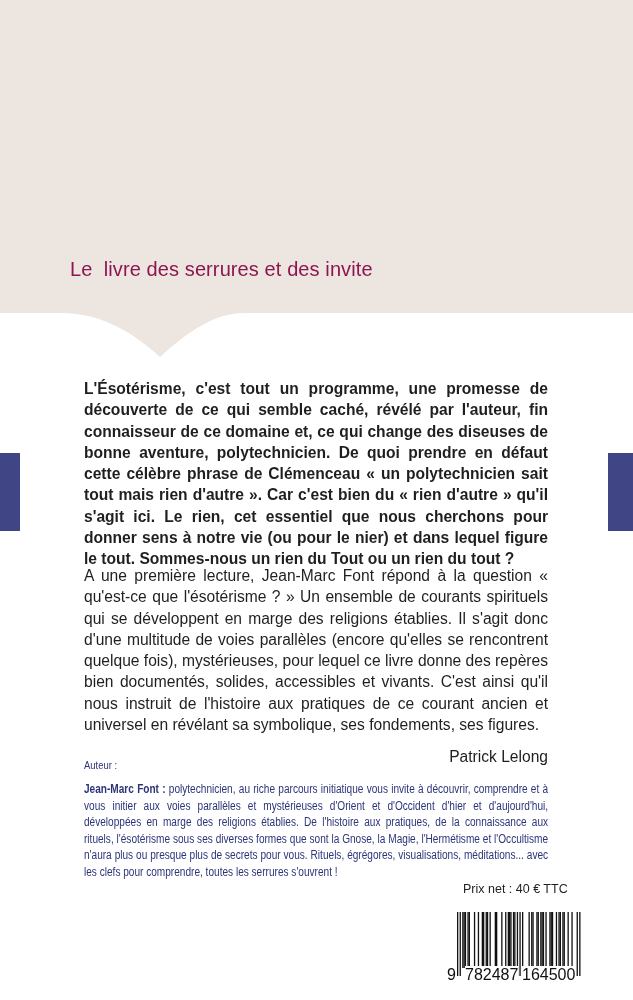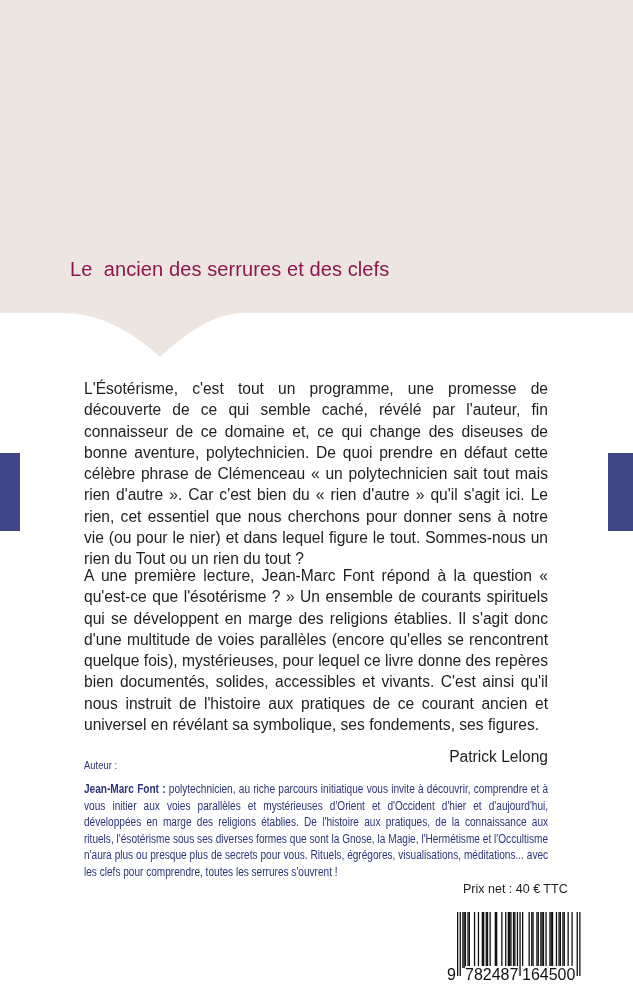--- a/index.html
+++ b/index.html
@@ -24,21 +24,21 @@
   }
   .side-tab.left { left: 0; width: 20px; }
   .side-tab.right { left: 608px; width: 25px; }
 
   .body-text {
     position: absolute; left: 84px; width: 464px;
     font-family: "Liberation Sans", sans-serif;
     font-size: 15.6px; line-height: 21.3px; color: #1f1f1f;
     text-align: justify; margin: 0;
   }
-  .p1 { top: 378px; }
+  .p1 { top: 378px; font-weight: bold; }
   .p2 { top: 565px; }
   .signature {
     position: absolute; right: 85px; top: 732px;
     font-family: "Liberation Sans", sans-serif;
     font-size: 15.6px; color: #1f1f1f; margin-top: 16px;
   }
   .author-label {
     position: absolute; left: 84px; top: 759px;
     font-family: "Liberation Sans", sans-serif;
     font-size: 11.5px; color: #2d3579;
@@ -73,21 +73,21 @@
 </style>
 </head>
 <body>
 
 <div class="top-band">
   <svg width="633" height="358" viewBox="0 0 633 358">
     <path id="band-path" d="M0 0 H633 V313 H245 C215 313 190 330 160 357 C130 330 100 313 60 313 H0 Z" fill="#ede5df"></path>
   </svg>
 </div>
 
-<div class="title">Le  ancien des serrures et des clefs</div>
+<div class="title">Le  livre des serrures et des invite</div>
 
 <div class="side-tab left"></div>
 <div class="side-tab right"></div>
 
 <p class="body-text p1"><span>L'Ésotérisme, c'est tout un programme, une promesse de découverte de ce qui semble caché, révélé par l'auteur, fin connaisseur de ce domaine et, ce qui change des diseuses de bonne aventure, polytechnicien. De quoi prendre en défaut cette célèbre phrase de Clémenceau « un polytechnicien sait tout mais rien d'autre ». Car c'est bien du « rien d'autre » qu'il s'agit ici. Le rien, cet essentiel que nous cherchons pour donner sens à notre vie (ou pour le nier) et dans lequel figure le tout. Sommes-nous un rien du Tout ou un rien du tout ?</span></p>
 
 <p class="body-text p2"><span>A une première lecture, Jean-Marc Font répond à la question « qu'est-ce que l'ésotérisme ? » Un ensemble de courants spirituels qui se développent en marge des religions établies. Il s'agit donc d'une multitude de voies parallèles  (encore qu'elles se rencontrent quelque fois), mystérieuses, pour lequel ce livre donne des repères bien documentés, solides, accessibles et vivants. C'est ainsi qu'il nous instruit de l'histoire aux pratiques de ce courant ancien et universel en révélant sa symbolique, ses fondements, ses figures.</span></p>
 
 <div class="signature">Patrick Lelong</div>
 

